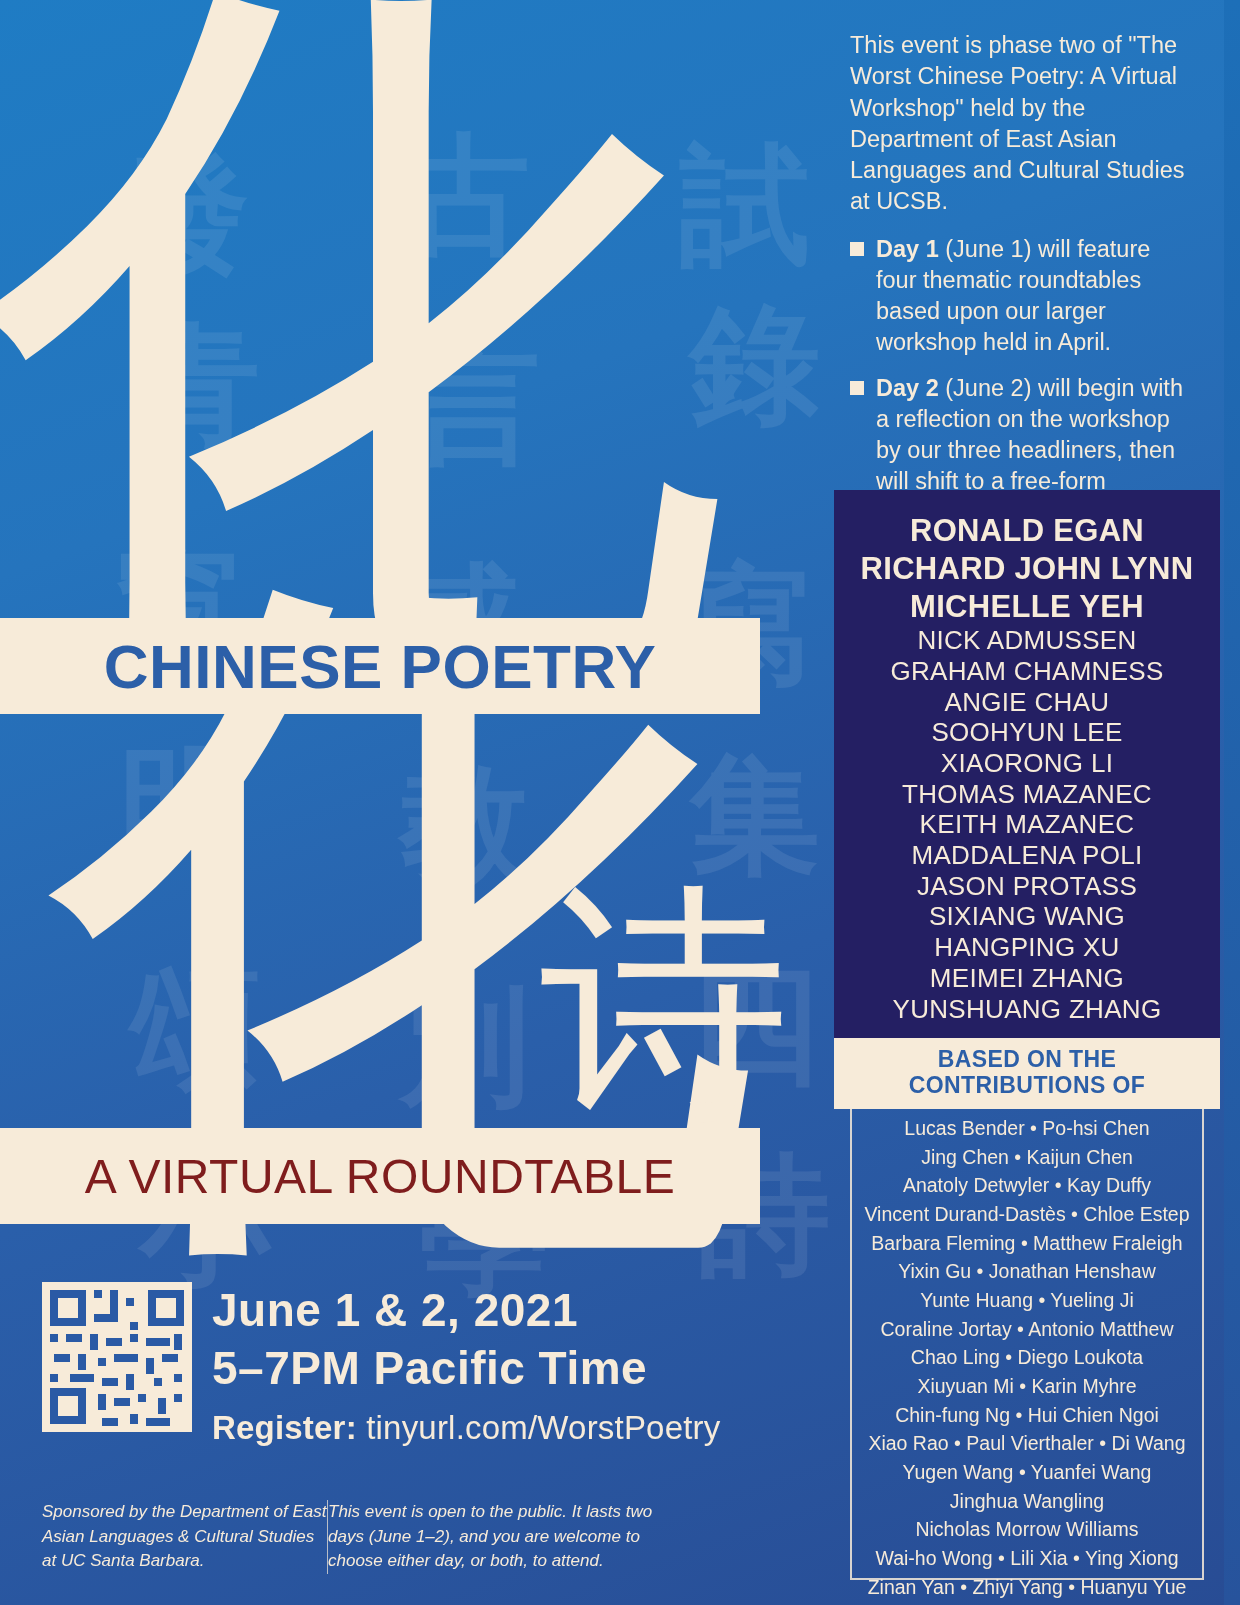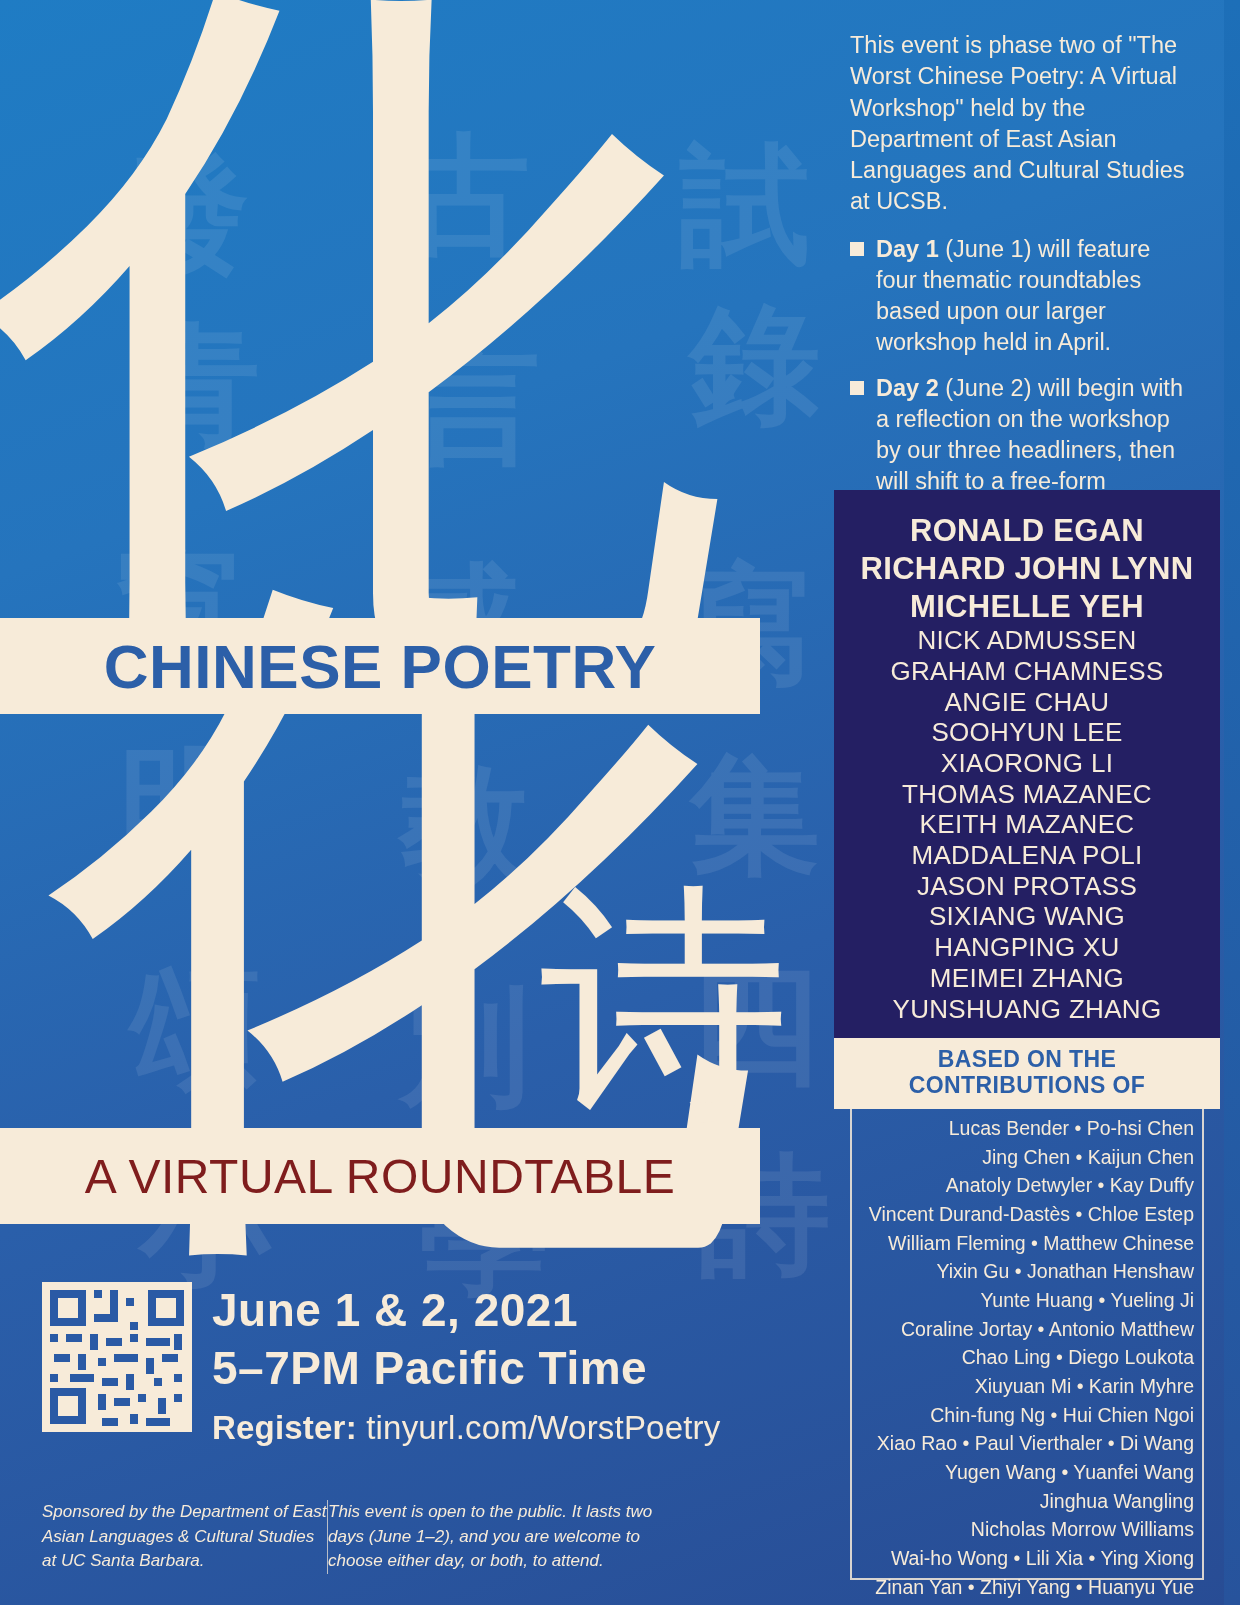--- a/index.html
+++ b/index.html
@@ -252,21 +252,21 @@
     border: 2px solid rgba(247,235,217,0.85);
     border-top: none;
     padding: 14px 8px 16px 8px;
     box-sizing: border-box;
     text-align: center;
     color: #f7ebd9;
     font-size: 19.5px;
     line-height: 1.47;
     height: 480px;
   }
-  .contrib-line { white-space: nowrap; text-align: right; }
+  .contrib-line { white-space: nowrap; }
 
   .side-edge {
     position: absolute;
     right: 0; top: 0;
     width: 16px; height: 1605px;
     background: linear-gradient(180deg,#1d6fb8,#27539c);
   }
 </style>
 </head>
 <body>
@@ -408,21 +408,21 @@
     <div class="based-bar">
       <div>BASED ON THE</div>
       <div>CONTRIBUTIONS OF</div>
     </div>
 
     <div class="contrib">
       <div class="contrib-line">Lucas Bender • Po-hsi Chen</div>
       <div class="contrib-line">Jing Chen • Kaijun Chen</div>
       <div class="contrib-line">Anatoly Detwyler • Kay Duffy</div>
       <div class="contrib-line">Vincent Durand-Dastès • Chloe Estep</div>
-      <div class="contrib-line">William Fleming • Matthew Chinese</div>
+      <div class="contrib-line">Barbara Fleming • Matthew Fraleigh</div>
       <div class="contrib-line">Yixin Gu • Jonathan Henshaw</div>
       <div class="contrib-line">Yunte Huang • Yueling Ji</div>
       <div class="contrib-line">Coraline Jortay • Antonio Matthew</div>
       <div class="contrib-line">Chao Ling • Diego Loukota</div>
       <div class="contrib-line">Xiuyuan Mi • Karin Myhre</div>
       <div class="contrib-line">Chin-fung Ng • Hui Chien Ngoi</div>
       <div class="contrib-line">Xiao Rao • Paul Vierthaler • Di Wang</div>
       <div class="contrib-line">Yugen Wang • Yuanfei Wang</div>
       <div class="contrib-line">Jinghua Wangling</div>
       <div class="contrib-line">Nicholas Morrow Williams</div>

